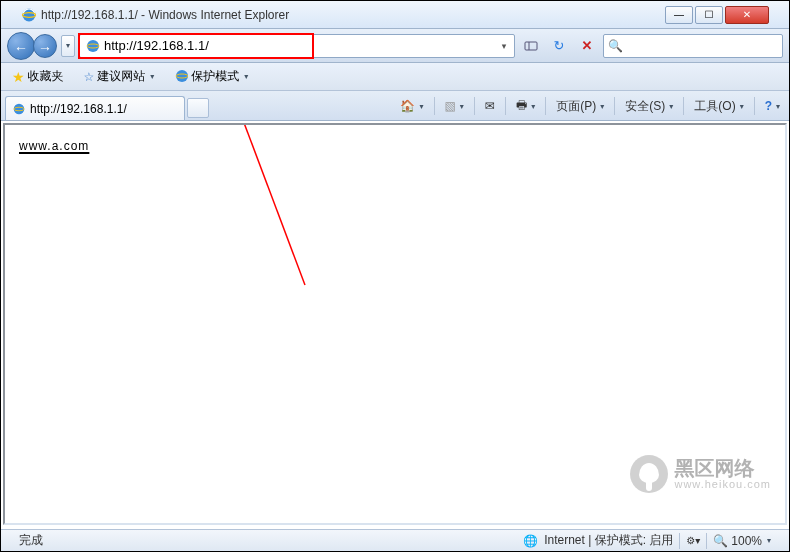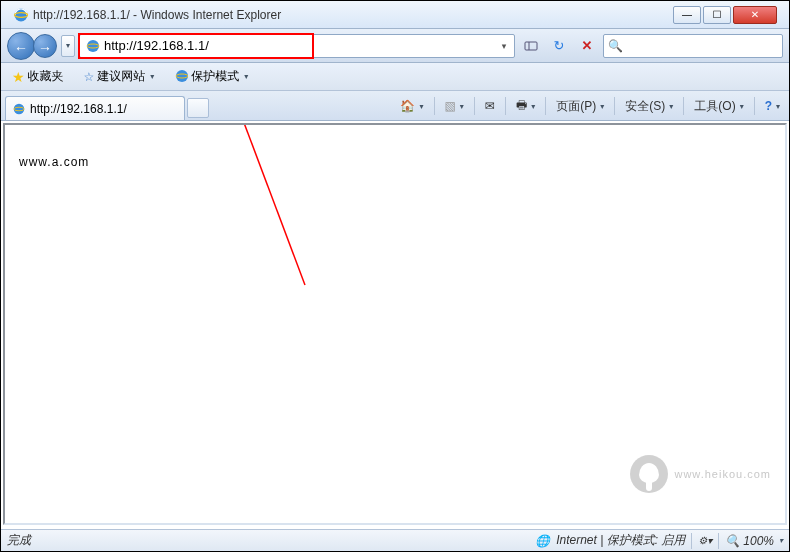--- a/index.html
+++ b/index.html
@@ -1,19 +1,19 @@
 <!DOCTYPE html>
 <html><head>
 <meta charset="utf-8">
 <style>
   * { box-sizing: border-box; margin: 0; padding: 0; font-family: "Segoe UI", Tahoma, sans-serif; font-size: 12px; }
   body { background: #fff; width: 790px; height: 552px; position: relative; overflow: hidden; border: 1px solid #000; }
   
   
-  .titlebar { height: 28px; background: linear-gradient(#f0f6fc, #d9e7f8); border-bottom: 1px solid #a0b4cc; display: flex; align-items: center; padding: 0 12px; }
+  .titlebar { height: 28px; background: linear-gradient(#f0f6fc, #d9e7f8); border-bottom: 1px solid #a0b4cc; display: flex; align-items: center; padding: 0 20px; }
   .titlebar .ie-icon { width: 16px; height: 16px; margin-right: 4px; display:inline-flex; align-items:center; justify-content:center;}
   .titlebar .title-text { flex: 1; color: #333; }
   .winbtns { display: flex; gap: 2px; }
   .winbtn { width: 28px; height: 18px; border: 1px solid #8aa3c2; border-radius: 2px; background: linear-gradient(#fdfdfd,#dce8f6); display:flex; align-items:center; justify-content:center; font-size:10px;}
   .winbtn.close { background: linear-gradient(#f08080,#d43c2c); color:#fff; border-color:#9b2b1f; width:44px;}
   
   
   .navbar { height: 34px; background: linear-gradient(#e8f0fa,#d0ddee); border-bottom:1px solid #a0b4cc; display:flex; align-items:center; padding: 0 6px; gap:4px;}
   .navcircle { width:28px; height:28px; border-radius:50%; background: radial-gradient(circle at 30% 30%, #89b4e8, #2f6fb8); border:1px solid #3a6aa0; display:flex; align-items:center; justify-content:center; color:#fff; font-size:14px;}
   .navcircle.small { width:24px; height:24px; margin-left:-6px;}
@@ -38,24 +38,24 @@
   .tabbar { height:30px; background: linear-gradient(#e5edf7,#d2dff0); border-bottom:1px solid #a0b4cc; display:flex; align-items:flex-end; padding:0 4px; gap:2px;}
   .tab { height:24px; min-width:180px; max-width:320px; background: linear-gradient(#fdfdfd,#edf2f9); border:1px solid #9db5d2; border-bottom:none; border-radius:3px 3px 0 0; display:flex; align-items:center; padding:0 6px; gap:4px;}
   .tab .ie-icon{width:14px;height:14px;}
   .newtab { width:22px; height:20px; border:1px solid #aabed8; background:linear-gradient(#fafcfe,#e3ebf5); border-radius:2px; margin-bottom:2px;}
   .cmdbar { margin-left:auto; display:flex; align-items:center; gap:2px; padding-bottom:3px;}
   .cbtn { height:22px; padding:0 4px; display:flex; align-items:center; gap:2px; border:1px solid transparent; border-radius:2px; color:#333; white-space:nowrap;}
   .sep { width:1px; height:18px; background:#b5c4d8; margin:0 3px;}
   
   
   .content-wrap { position:relative; background:#fff; border:2px inset #d9e3ef; margin:2px; height: calc(100% - 28px - 34px - 28px - 30px - 22px - 6px);}
-  .content { padding:20px 14px; font-family: "SimSun", serif; font-size:24px; letter-spacing:1px;}
-  
-  
-  .status { position:absolute; left:0; right:0; bottom:0; height:22px; background: linear-gradient(#f2f6fb,#dfe8f3); border-top:1px solid #b3c3d8; display:flex; align-items:center; padding:0 6px; gap:8px; font-size:12px; color:#333;font-style:italic;}
+  .content { padding:4px 14px; font-family: "SimSun", serif; font-size:24px; letter-spacing:1px;text-decoration:underline;}
+  
+  
+  .status { position:absolute; left:0; right:0; bottom:0; height:22px; background: linear-gradient(#f2f6fb,#dfe8f3); border-top:1px solid #b3c3d8; display:flex; align-items:center; padding:0 18px; gap:8px; font-size:12px; color:#333;}
   .stsep { width:1px; height:16px; background:#b5c4d8;}
   .status .right { margin-left:auto; display:flex; align-items:center; gap:6px;}
   .zoom { display:flex; align-items:center; gap:3px;}
   
   
   .anno { position:absolute; pointer-events:none; }
   .anno-text { position:absolute; color:#f00; font-size:14px; font-family:"SimSun",sans-serif;}
   
   .watermark { position:absolute; right:14px; bottom:30px; display:flex; align-items:center; gap:6px; opacity:0.65;}
   .wm-circle { width:38px; height:38px; border-radius:50%; background:#b9b9b9; position:relative;}
@@ -200,20 +200,21 @@
         </marker>
       </defs>
     <line x1="300" y1="160" x2="218" y2="-58" stroke="#f00" stroke-width="1.5" marker-end="url(#ah)"></line>
   </svg>
 
   <div class="watermark">
     <div class="wm-circle">
         <div class="wm-stem"></div>
       </div>
     <div>
+      <div class="wm-text">黑区网络</div>
       <div class="wm-sub">www.heikou.com</div>
     </div>
   </div>
 </div>
 
 <div class="status">
   <span>完成</span>
   <div class="right">
     <span>🌐</span>
     <span>Internet | 保护模式: 启用</span>

